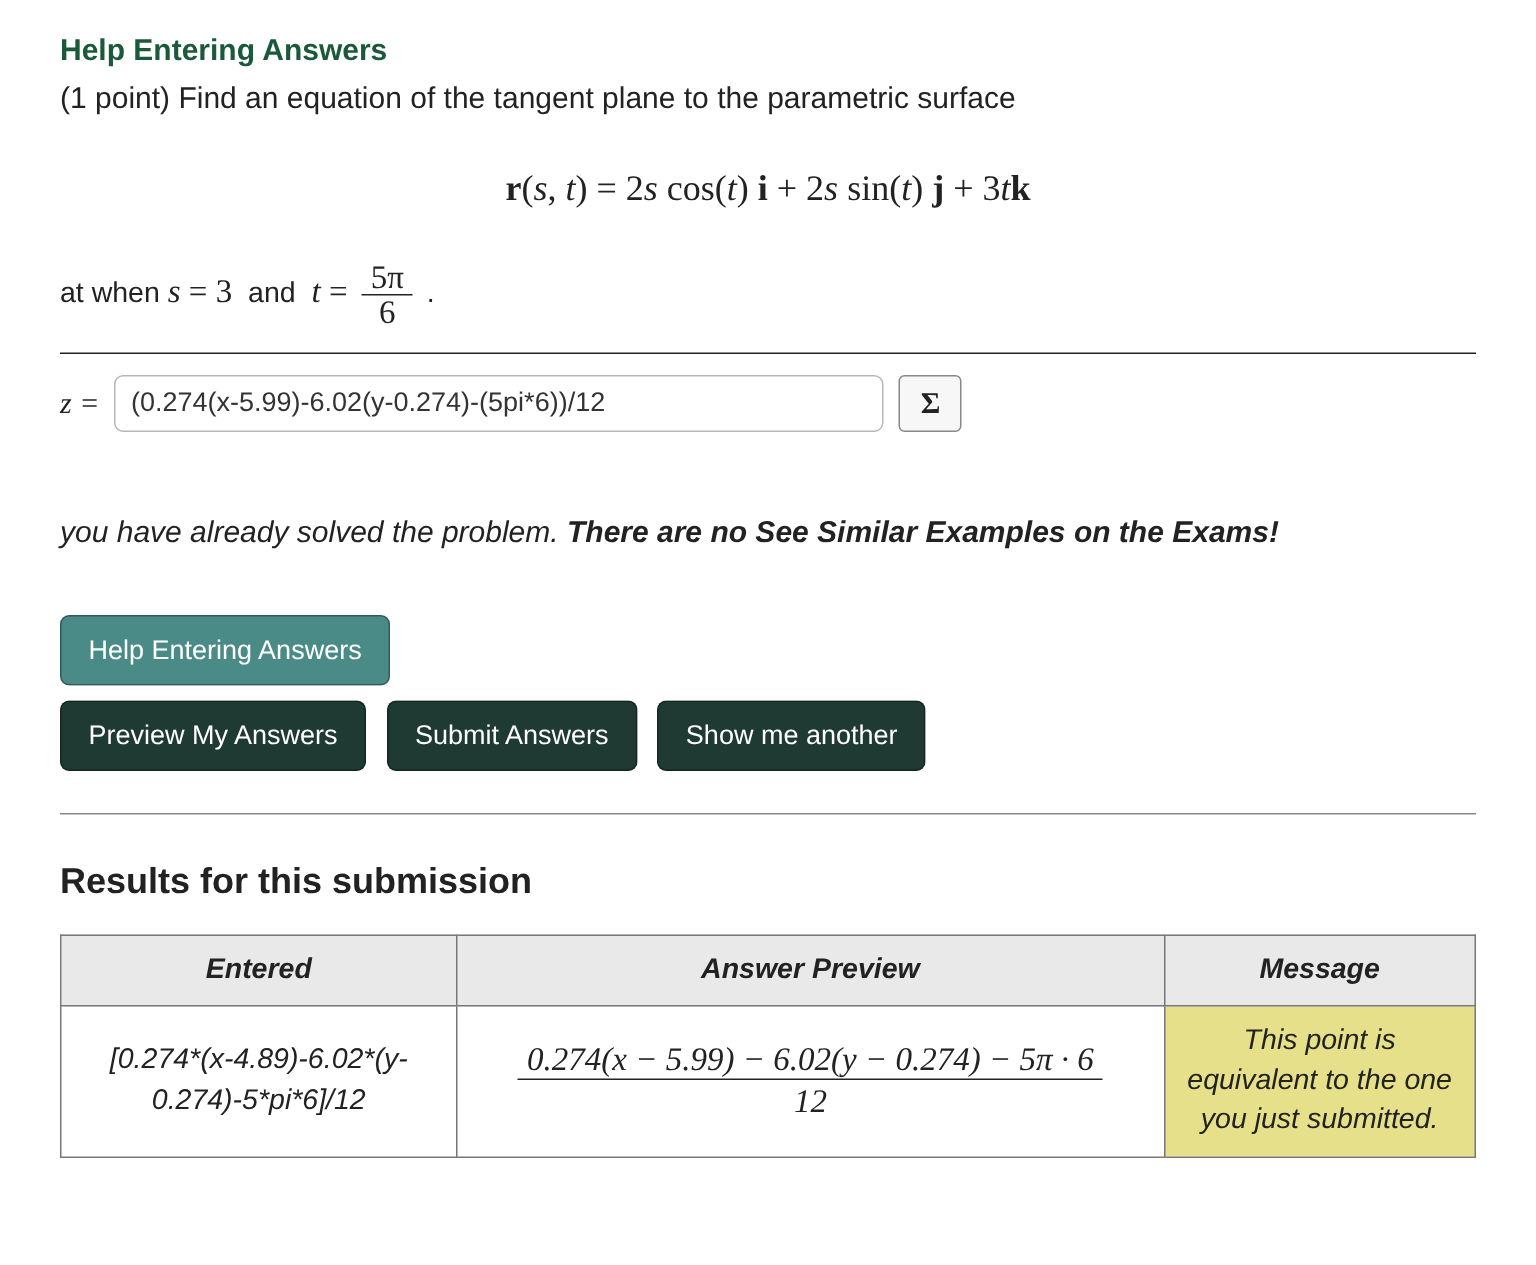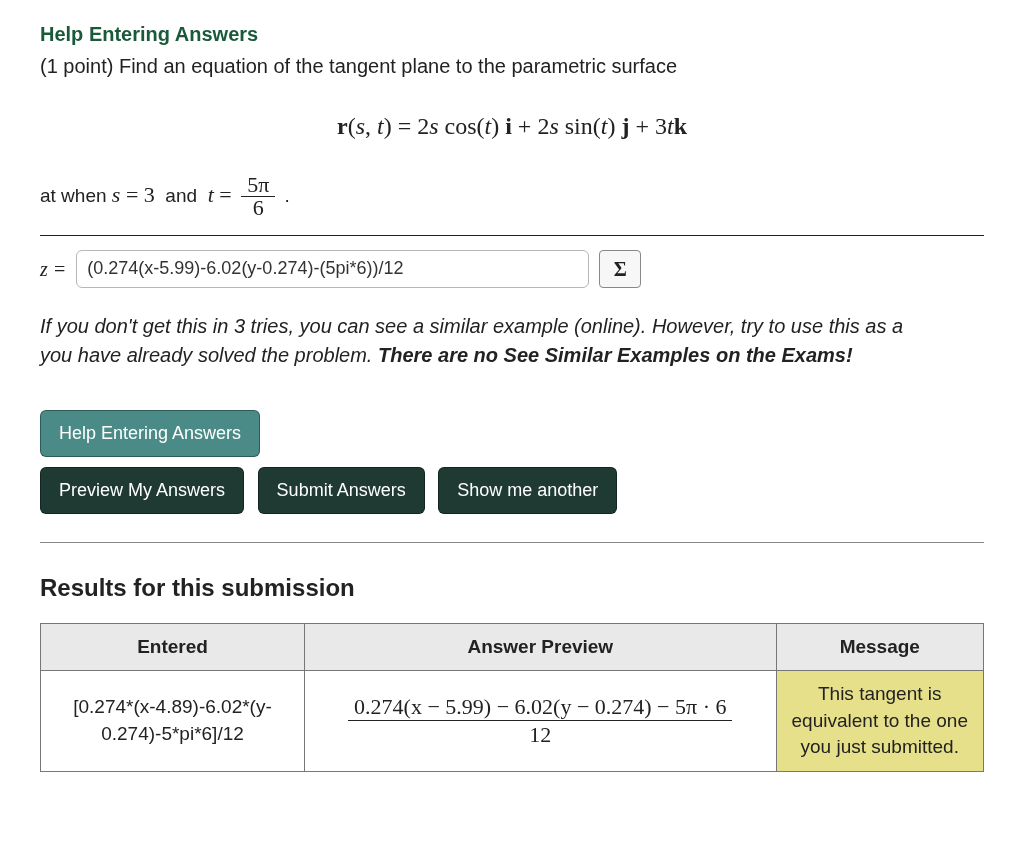--- a/index.html
+++ b/index.html
@@ -110,20 +110,21 @@
     width: 100%;
     border-collapse: collapse;
     table-layout: fixed;
   }
   table.results th, table.results td {
     border: 1.5px solid #777;
     padding: 10px 12px;
     text-align: center;
     vertical-align: middle;
     font-size: 19px;
+    font-style: italic;
   }
   table.results th {
     background: #e9e9e9;
     font-weight: 700;
   }
   table.results col.c1 { width: 28%; }
   table.results col.c2 { width: 50%; }
   table.results col.c3 { width: 22%; }
   .msg-cell { background: #e7e08a; }
   .preview-frac {
@@ -164,21 +165,21 @@
 
 
 <div class="answer-row">
   <span class="answer-label"><i>z</i> =</span>
   <input class="answer-input" type="text" value="(0.274(x-5.99)-6.02(y-0.274)-(5pi*6))/12" style="">
   <div class="sigma-btn">Σ</div>
 </div>
 
 
 <div class="hint-text">
-  <span>If you don't get this in 3 tries, you can see a similar example (online). However, try to use this as a</span><br>
+  <br>
   <span>you have already solved the problem. </span><span class="bold">There are no See Similar Examples on the Exams!</span>
 </div>
 
 
 <div class="button-rows">
   <div>
     <span class="btn btn-teal">Help Entering Answers</span>
   </div>
   <div>
     <span class="btn btn-dark">Preview My Answers</span>
@@ -208,19 +209,19 @@
   </thead>
   <tbody>
     <tr>
       <td class="entered-cell">[0.274*(x-4.89)-6.02*(y-0.274)-5*pi*6]/12</td>
       <td>
         <span class="preview-frac">
           <span class="pn">0.274(x − 5.99) − 6.02(y − 0.274) − 5π · 6</span>
           <span class="pd">12</span>
         </span>
       </td>
-      <td class="msg-cell">This tangent is equivalent to the one you just submitted.</td>
+      <td class="msg-cell">This point is equivalent to the one you just submitted.</td>
     </tr>
   </tbody>
 </table>
 
 
 
 
 </body></html>

